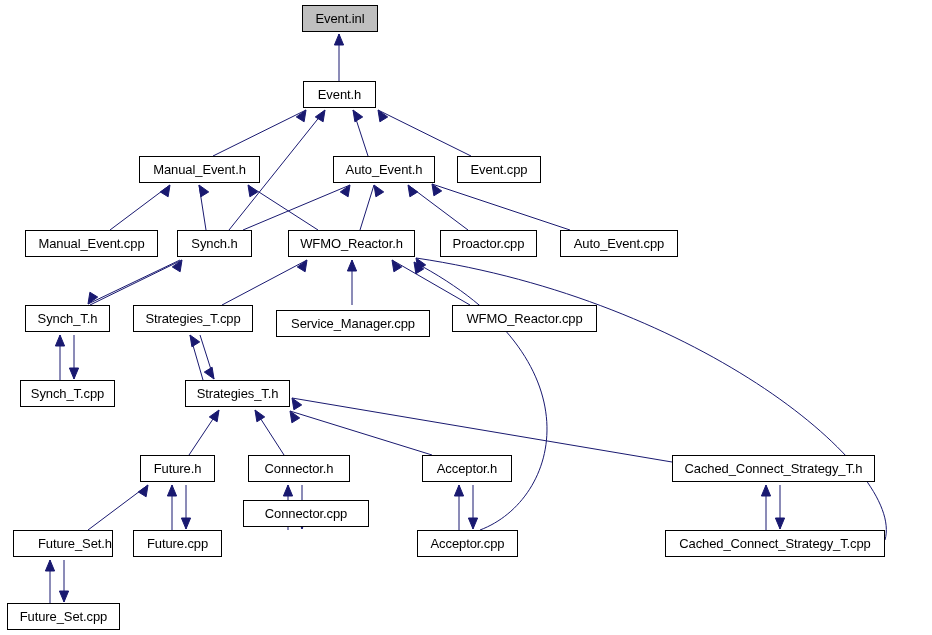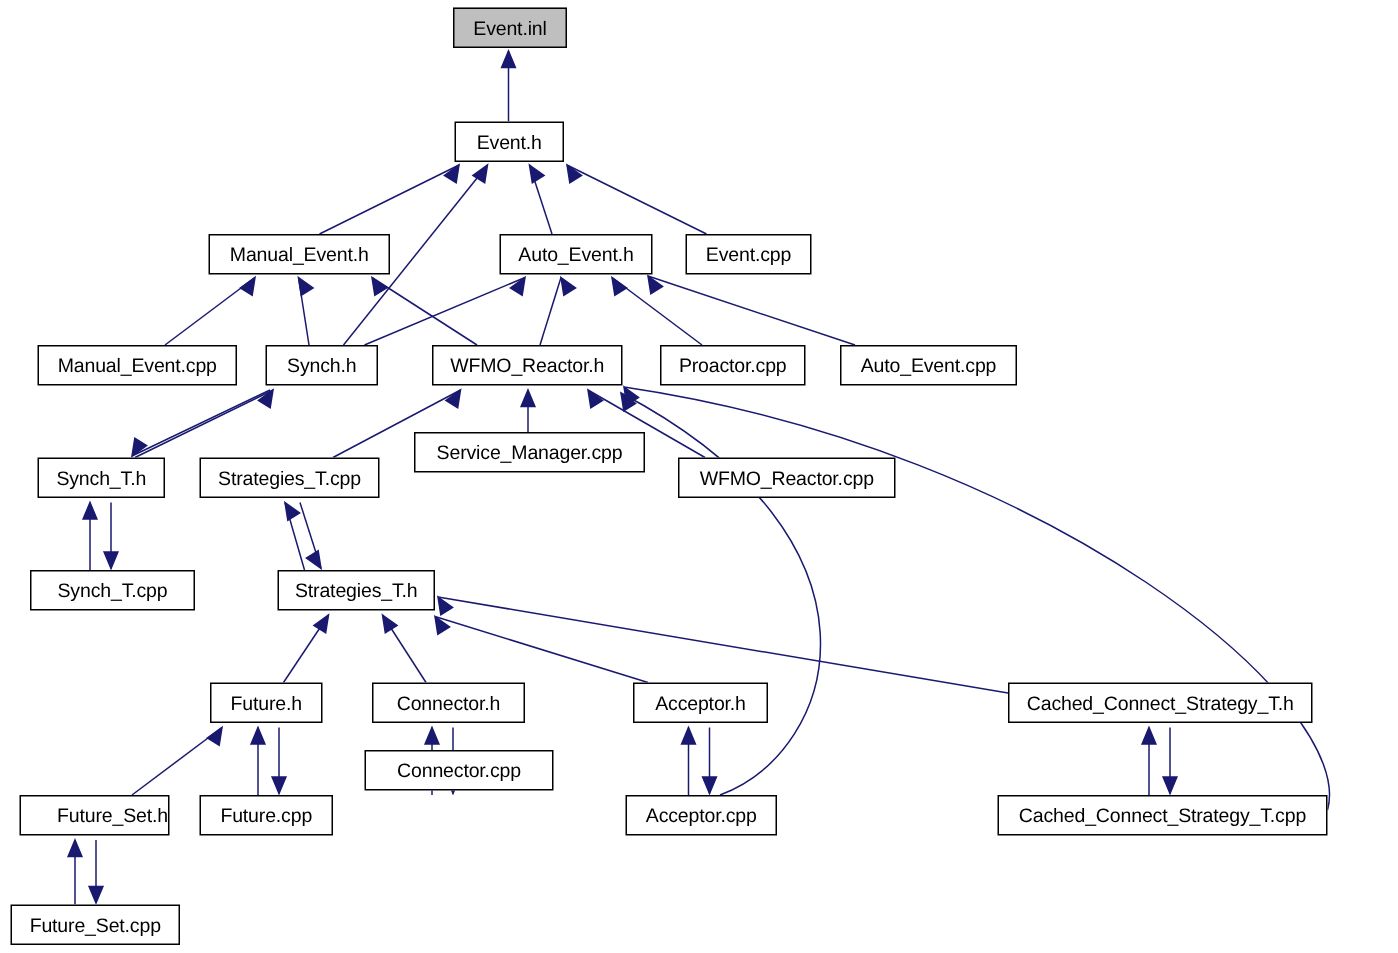--- a/index.html
+++ b/index.html
@@ -162,27 +162,27 @@
       </div>
       <div class="node" style="left: 560px; top: 230px; width: 118px; height: 27px;">
         <span class="label">Auto_Event.cpp</span>
       </div>
       <div class="node" style="left: 25px; top: 305px; width: 85px; height: 27px;">
         <span class="label">Synch_T.h</span>
       </div>
       <div class="node" style="left: 133px; top: 305px; width: 120px; height: 27px;">
         <span class="label">Strategies_T.cpp</span>
       </div>
-      <div class="node" style="left: 276px; top: 288px; width: 154px; height: 27px;">
+      <div class="node" style="left: 276px; top: 310px; width: 154px; height: 27px;">
         <span class="label">Service_Manager.cpp</span>
       </div>
       <div class="node" style="left: 452px; top: 305px; width: 145px; height: 27px;">
         <span class="label">WFMO_Reactor.cpp</span>
       </div>
-      <div class="node" style="left: 20px; top: 380px; width: 110px; height: 27px;">
+      <div class="node" style="left: 20px; top: 380px; width: 95px; height: 27px;">
         <span class="label">Synch_T.cpp</span>
       </div>
       <div class="node" style="left: 185px; top: 380px; width: 105px; height: 27px;">
         <span class="label">Strategies_T.h</span>
       </div>
       <div class="node" style="left: 140px; top: 455px; width: 75px; height: 27px;">
         <span class="label">Future.h</span>
       </div>
       <div class="node" style="left: 248px; top: 455px; width: 102px; height: 27px;">
         <span class="label">Connector.h</span>

